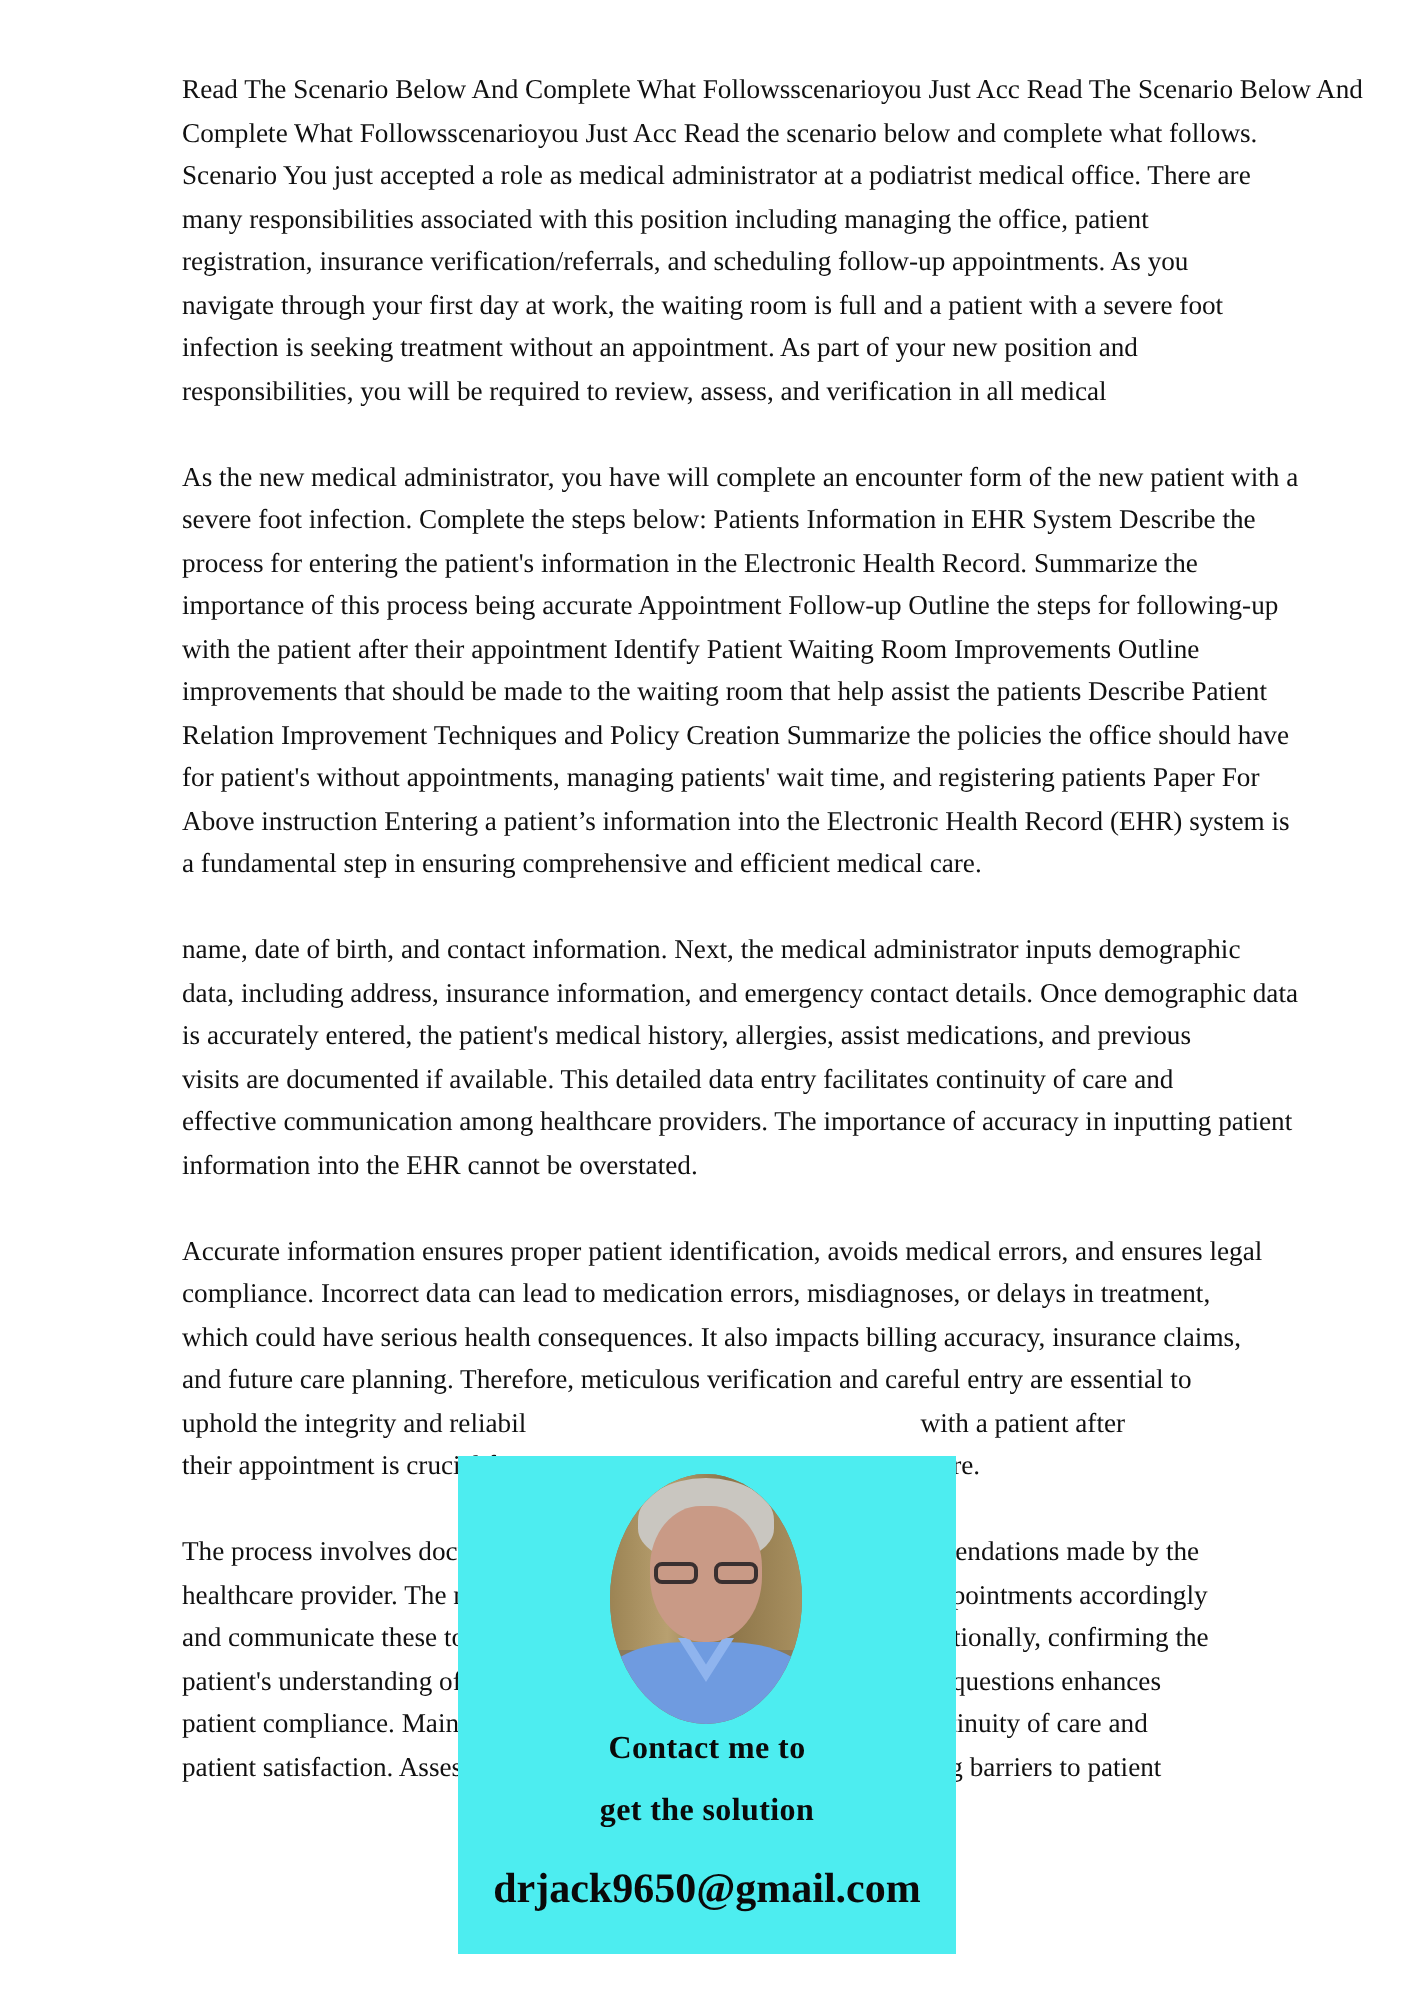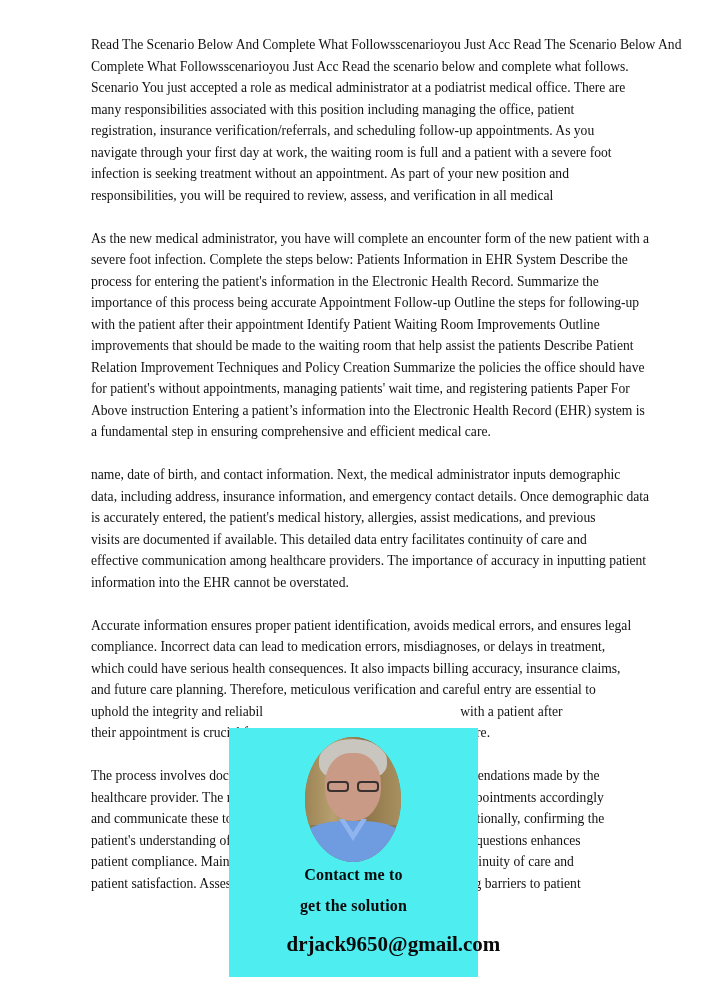--- a/index.html
+++ b/index.html
@@ -100,21 +100,20 @@
     .email {
       position: absolute;
       left: 0;
       top: 204px;
       width: 249px;
       text-align: center;
       font-family: "Liberation Serif", "DejaVu Serif", serif;
       font-weight: bold;
       font-size: 21px;
       color: #0a0a0a;
-      margin-left: 40px;
     }
   </style>
 </head>
 <body>
 
 <div class="page">
   <div class="para">
     <span class="line">Read The Scenario Below And Complete What Followsscenarioyou Just Acc Read The Scenario Below And</span>
     <span class="line">Complete What Followsscenarioyou Just Acc Read the scenario below and complete what follows.</span>
     <span class="line">Scenario You just accepted a role as medical administrator at a podiatrist medical office. There are</span>

